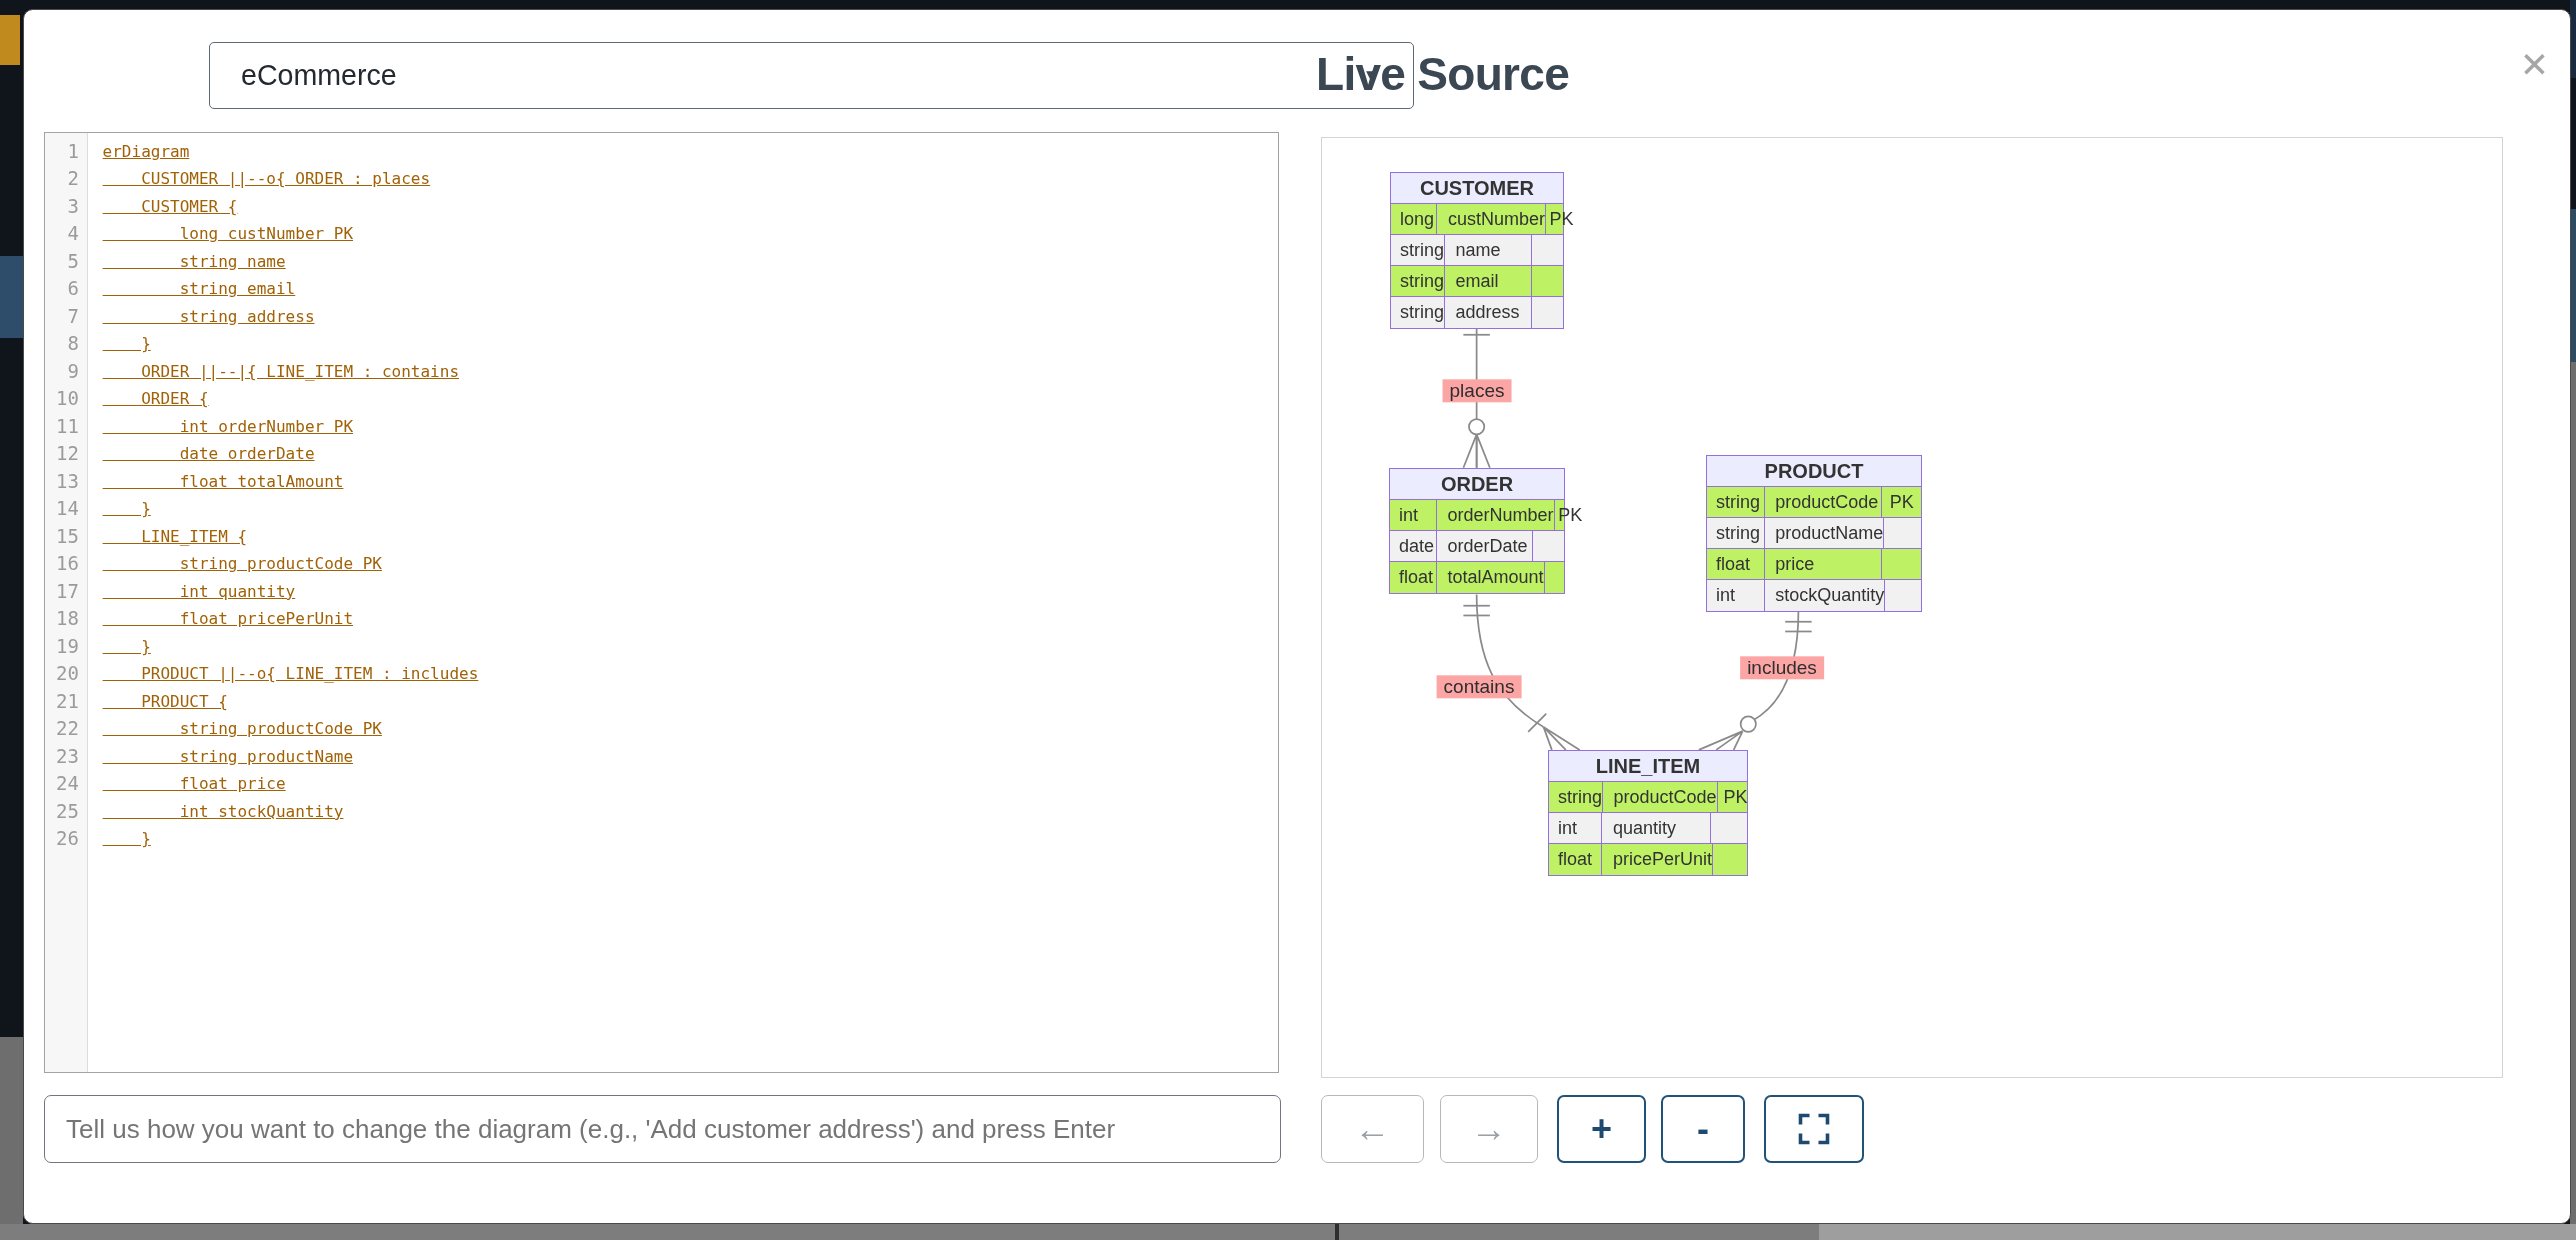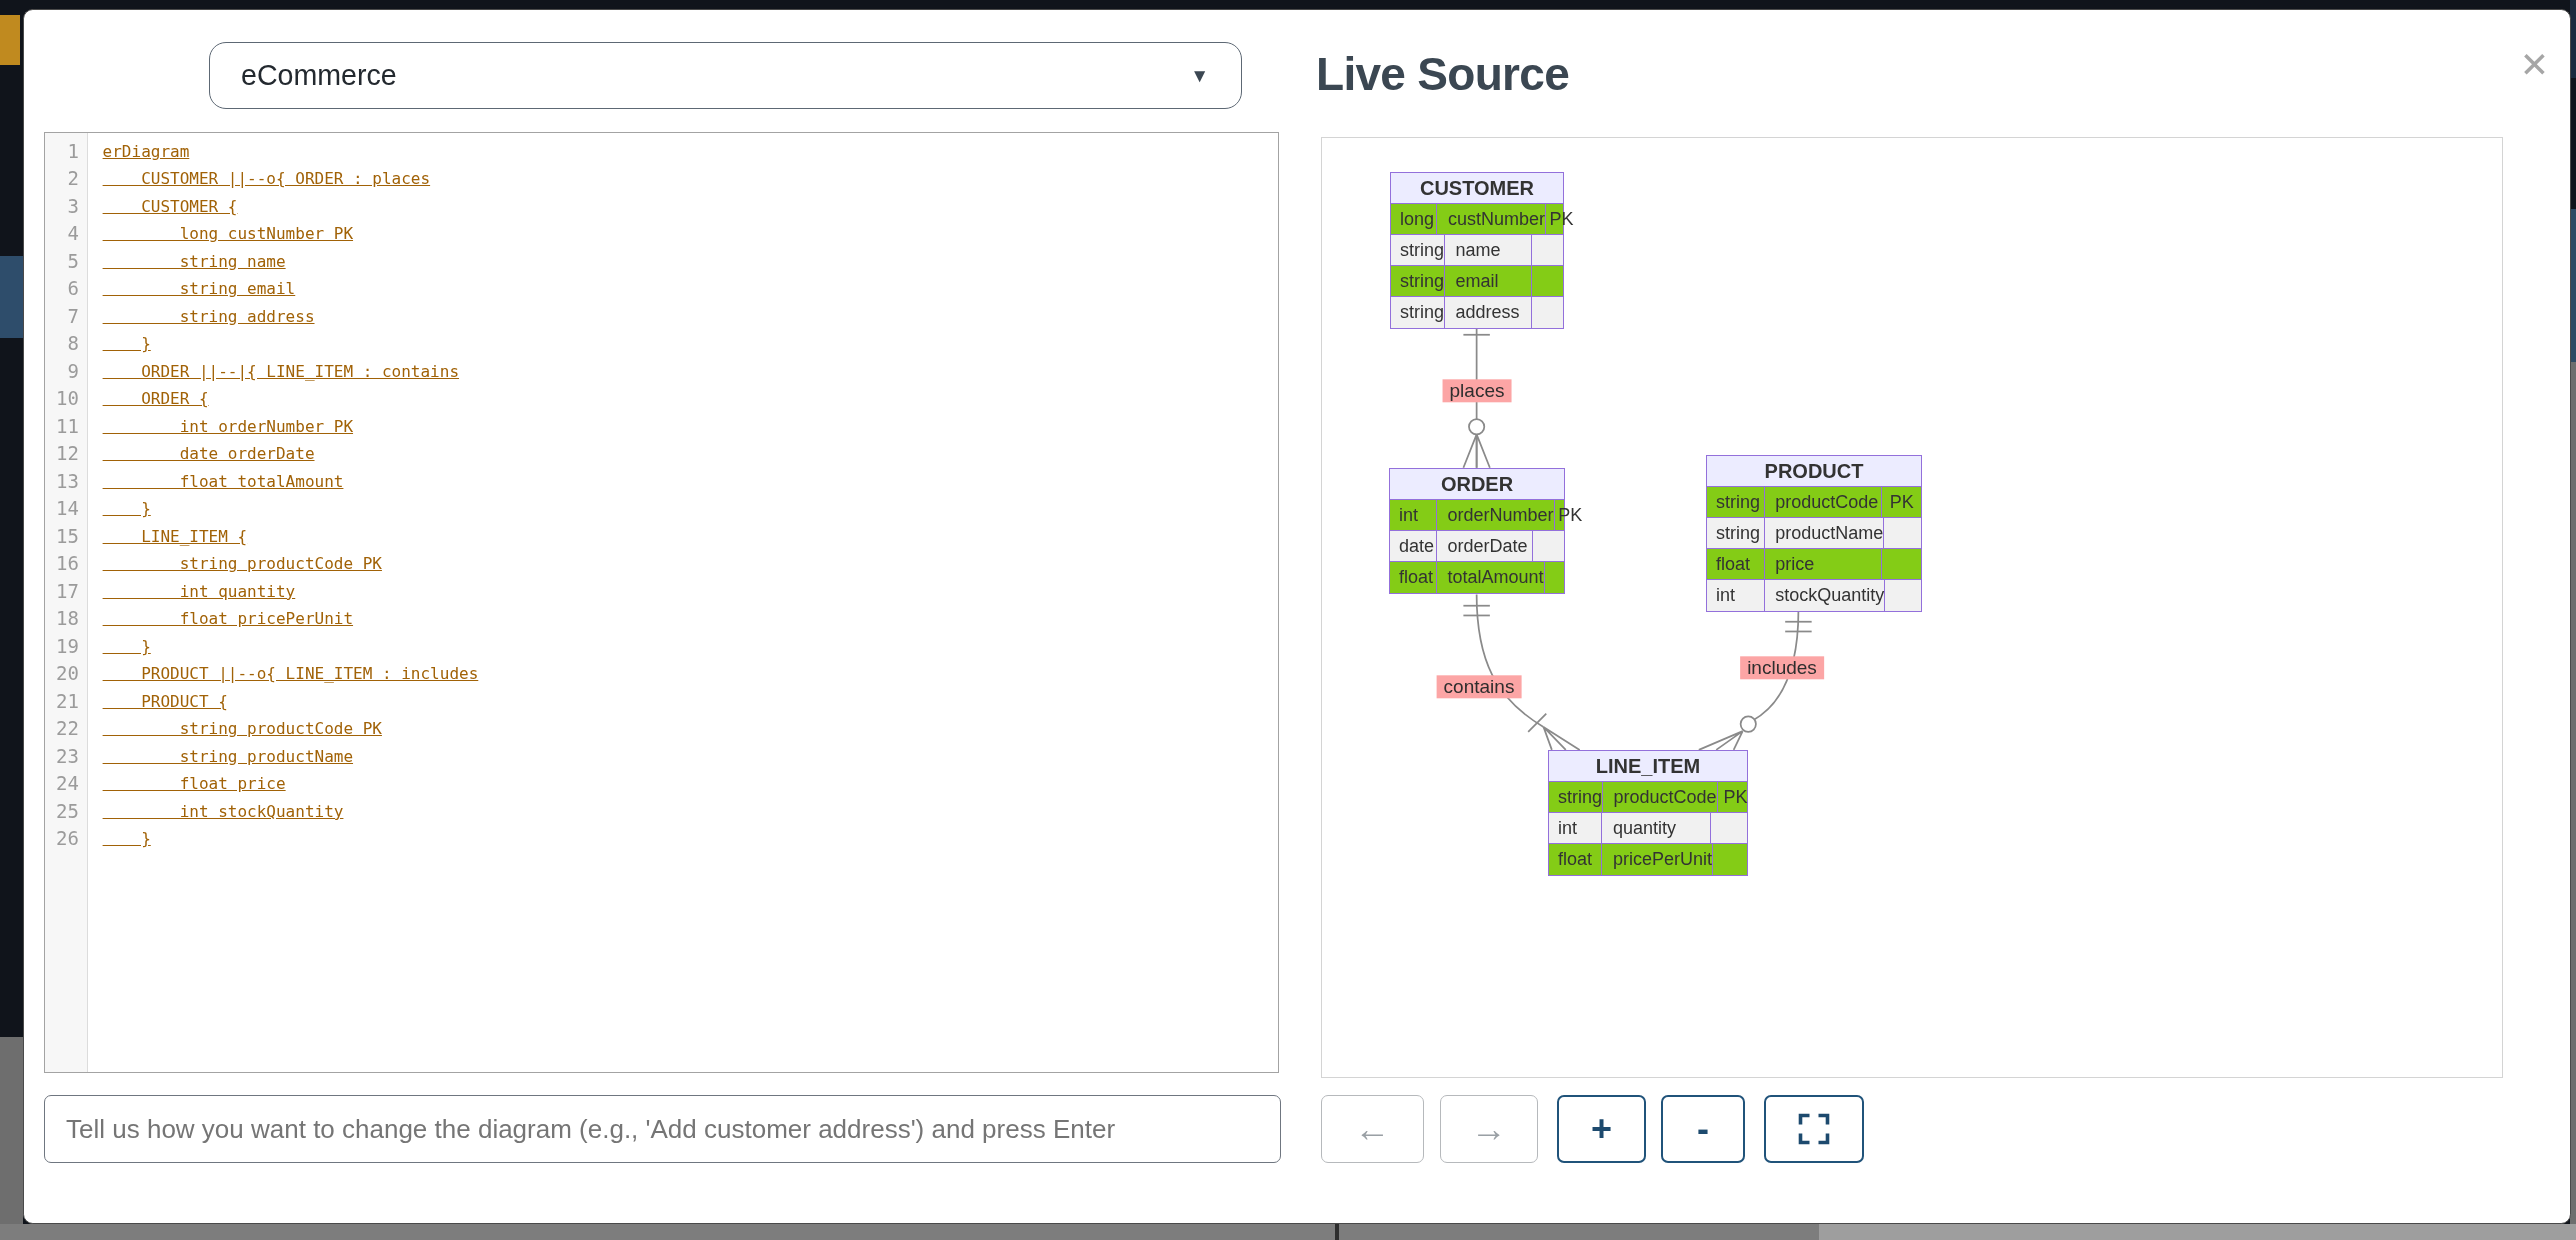--- a/index.html
+++ b/index.html
@@ -17,22 +17,22 @@
   #bottom-bar  { left:0; top:1224px; width:2576px; height:16px; background:#7d7d7d; }
   #bottom-bar .seg2 { position:absolute; left:1819px; top:0; width:757px; height:16px; background:#9e9e9e; }
   #bottom-bar .tick { position:absolute; left:1335px; top:0; width:3.5px; height:16px; background:#2e2e2e; }
 
   
   #modal { left:23px; top:9px; width:2548px; height:1215px; background:#ffffff;
            border:1.4px solid #4a4a4a; border-radius:9.8px; }
 
   
   #src-title { left:42px; top:47px; font-size:46px; font-weight:bold; color:#ffffff; letter-spacing:-0.7px; }
-  #tpl-select { left:209px; top:42px; width:1033px; height:67px; background:#fff;
-                border:1.4px solid #5d6874; border-radius:17px; display:flex; align-items:center;
+  #tpl-select { left:209px; top:42px; width:1205px; height:67px; background:#fff;
+                border:1.4px solid #5d6874; border-radius:5px; display:flex; align-items:center;
                 justify-content:space-between; padding:0 32px 0 31px; cursor:pointer; }
   #tpl-select .val { font-size:28.6px; color:#23292f; }
   #tpl-select .chev { font-size:19px; color:#3b4752; }
 
   #editor { left:44px; top:132px; width:1235px; height:941px; background:#fff;
             border:0.7px solid #a3a3a3; overflow:hidden; }
   #gutter-bg { position:absolute; left:0; top:0; width:43px; height:100%;
                background:#f7f7f7; border-right:0.7px solid #dcdcdc; }
   #code-lines { position:absolute; left:0; top:4.9px; width:100%; }
   .code-line { display:flex; height:27.5px; line-height:27.5px; }
@@ -53,21 +53,21 @@
                background:transparent; border:none; }
 
   #panel { left:1321px; top:137px; width:1182px; height:941px; background:#fff;
            border:1.4px solid #d4d4d4; }
   #edges-svg { position:absolute; left:0; top:0; width:1182px; height:941px; }
 
   .entity { position:absolute; border:1.4px solid #9370DB; background:#fff; color:#333; }
   .ent-header { background:#ECECFF; border-bottom:1.4px solid #9370DB; text-align:center;
                 font-size:20px; font-weight:600; height:31px; line-height:31px; }
   .ent-row { display:flex; height:31px; line-height:31px; font-size:18px;
-             border-bottom:1px solid #9370DB; background:#84cc16; }
+             border-bottom:1px solid #9370DB; background:#bef264; }
   .ent-row:last-child { border-bottom:none; }
   .ent-row.alt { background:#f1f1f1; }
   .c-type { flex:0 0 27%; padding-left:9px; border-right:1px solid #9370DB; }
   .c-attr { flex:1 1 auto; padding-left:10.5px; border-right:1px solid #9370DB; }
   .c-key  { flex:0 0 18%; text-align:center; }
 
   .edge-label { position:absolute; transform:translate(-50%,-50%); background:#fca5a5;
                 padding:0.7px 7px; font-size:19px; color:#2e2e2e; white-space:nowrap; }
 
   

